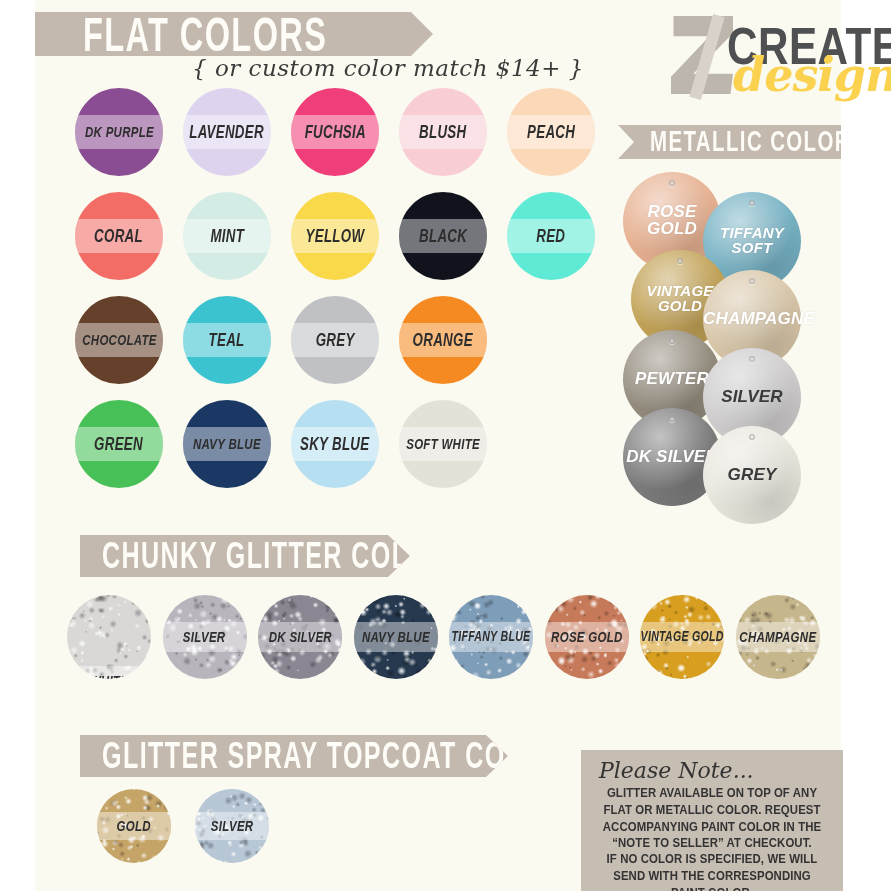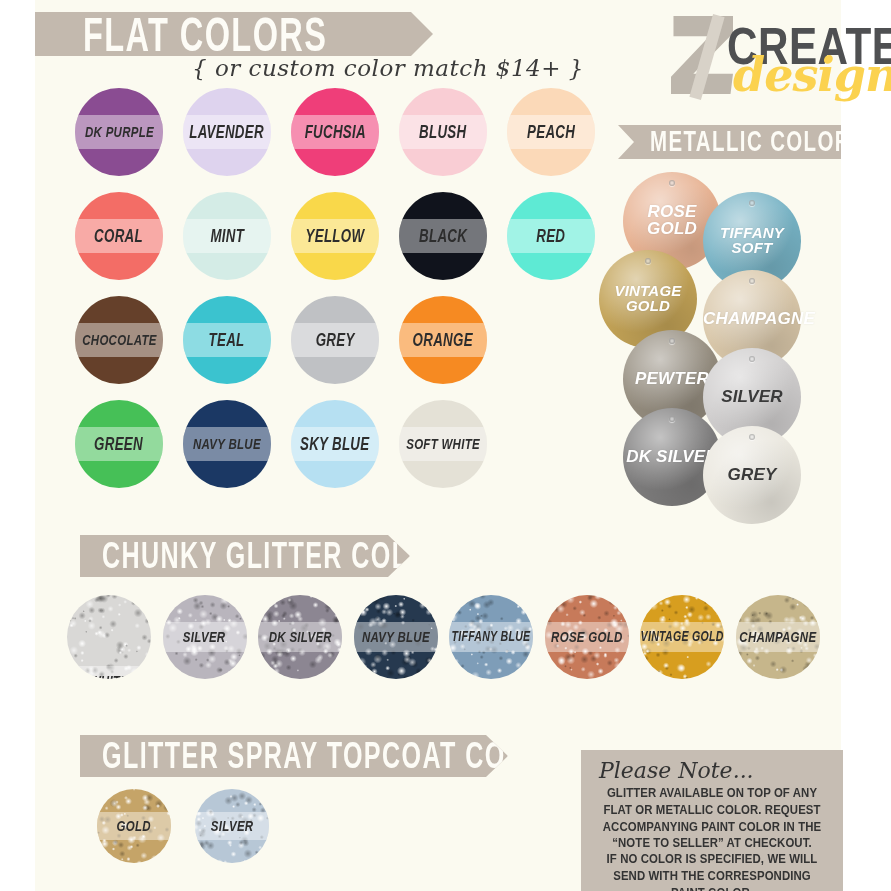--- a/index.html
+++ b/index.html
@@ -273,21 +273,21 @@
             <div>GOLD</div>
           </div>
         </div>
         <div class="metal" style="left: 668px; top: 192px; width: 98px; height: 98px; background: radial-gradient(circle at 38% 30%, rgba(255, 255, 255, 0.55), rgba(255, 255, 255, 0) 58%), radial-gradient(circle at 70% 78%, rgba(0, 0, 0, 0.14), rgba(0, 0, 0, 0) 62%), rgb(118, 178, 196); z-index: 11;">
           <div class="punch"></div>
           <div class="mtxt f15">
             <div>TIFFANY</div>
             <div>SOFT</div>
           </div>
         </div>
-        <div class="metal" style="left: 564px; top: 250px; width: 98px; height: 98px; background: radial-gradient(circle at 38% 30%, rgba(255, 255, 255, 0.55), rgba(255, 255, 255, 0) 58%), radial-gradient(circle at 70% 78%, rgba(0, 0, 0, 0.14), rgba(0, 0, 0, 0) 62%), rgb(194, 162, 86); z-index: 12;">
+        <div class="metal" style="left: 596px; top: 250px; width: 98px; height: 98px; background: radial-gradient(circle at 38% 30%, rgba(255, 255, 255, 0.55), rgba(255, 255, 255, 0) 58%), radial-gradient(circle at 70% 78%, rgba(0, 0, 0, 0.14), rgba(0, 0, 0, 0) 62%), rgb(194, 162, 86); z-index: 12;">
           <div class="punch"></div>
           <div class="mtxt f15">
             <div>VINTAGE</div>
             <div>GOLD</div>
           </div>
         </div>
         <div class="metal" style="left: 668px; top: 270px; width: 98px; height: 98px; background: radial-gradient(circle at 38% 30%, rgba(255, 255, 255, 0.55), rgba(255, 255, 255, 0) 58%), radial-gradient(circle at 70% 78%, rgba(0, 0, 0, 0.14), rgba(0, 0, 0, 0) 62%), rgb(217, 199, 169); z-index: 13;">
           <div class="punch"></div>
           <div class="mtxt">
             <div>CHAMPAGNE</div>

